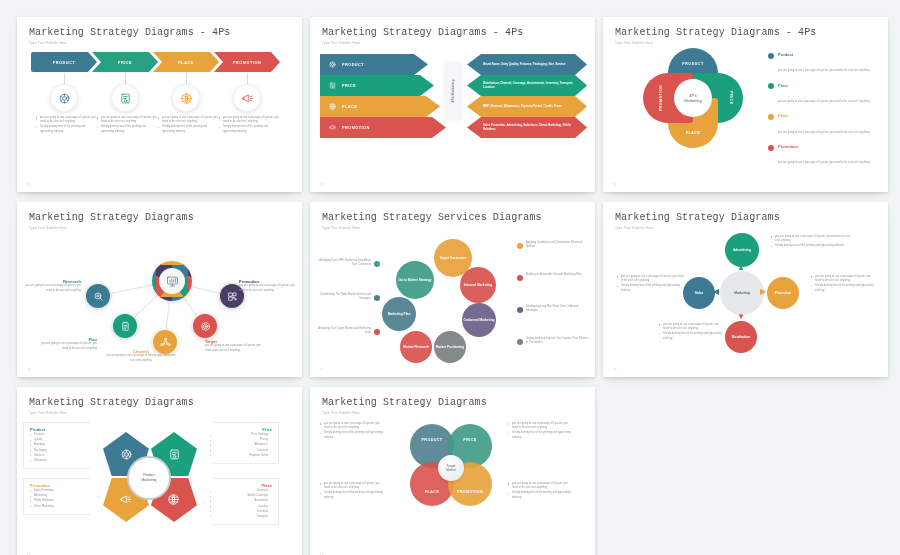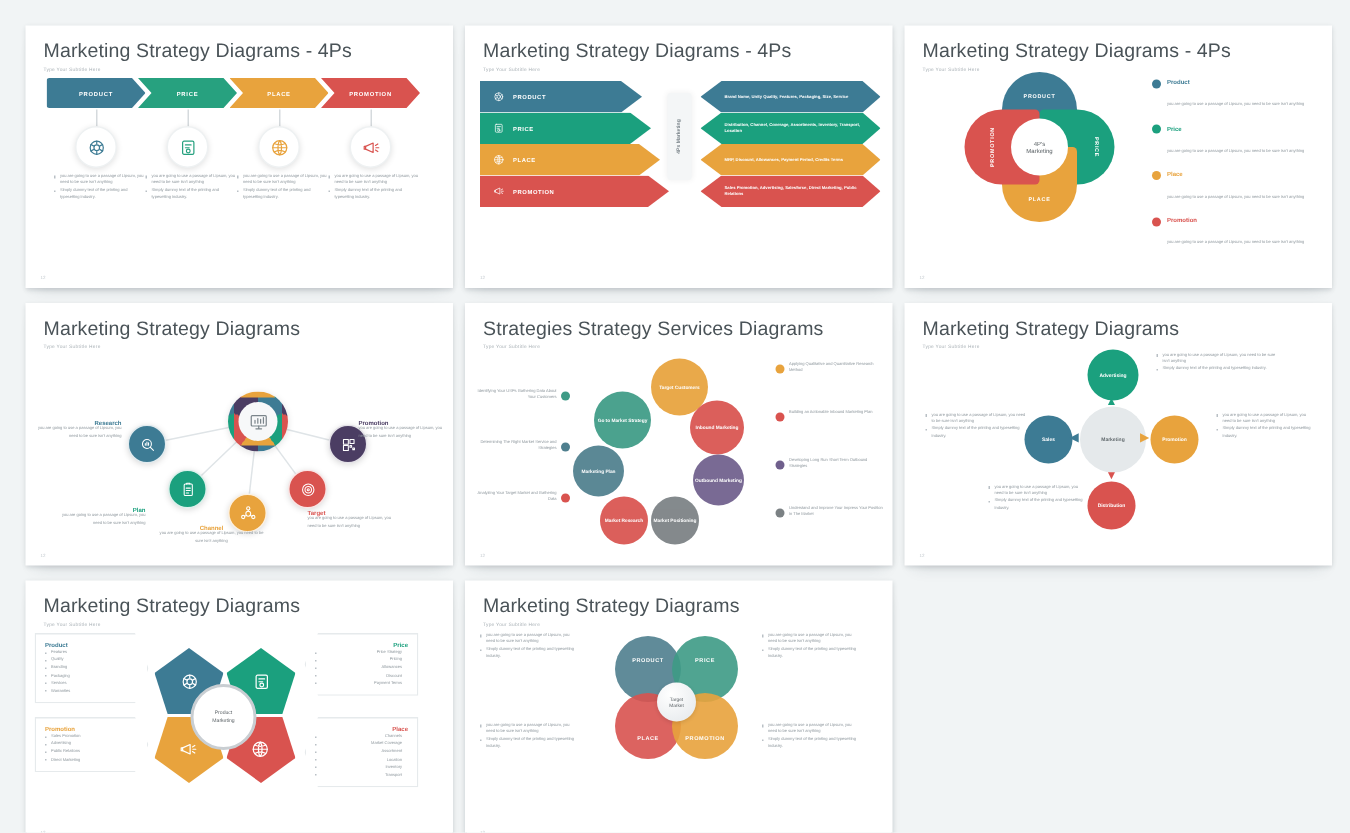--- a/index.html
+++ b/index.html
@@ -16,21 +16,21 @@
     grid-template-columns:285px 285px 285px;
     grid-template-rows:175px 175px 175px;
     gap:10px 8px;
   }
   .slide {
     position:relative; background:#fff; overflow:hidden;
     box-shadow:0 1px 3px rgba(40,55,65,.17), 0 6px 10px -6px rgba(40,55,65,.18);
     padding:10px 12px;
   }
   .slide.empty { background:transparent; box-shadow:none; }
-  .s-title { font-size:13px; color:#4a5358; font-weight:400; letter-spacing:.1px; line-height:1.1; }
+  .s-title { font-size:10px; color:#4a5358; font-weight:400; letter-spacing:.1px; line-height:1.1;font-family:Liberation Mono, monospace; }
   .s-sub { font-size:3.2px; color:#a9b1b6; margin-top:2.5px; letter-spacing:.2px; }
   .pg { position:absolute; left:10px; bottom:5px; font-size:3px; color:#c4cbd0; }
   .canvas { position:absolute; left:0; right:0; top:29px; bottom:8px; }
 
   
   .blur { color:#8e979d; }
   .micro { font-size:2.7px; line-height:1.6; }
   .hdr { font-size:4px; font-weight:bold; line-height:1.3; }
   ul.b { list-style:none; }
   ul.b li { position:relative; padding-left:4px; margin-bottom:.8px; }
@@ -372,21 +372,21 @@
           <div class="micro blur">you are going to use a passage of Lipsum, you need to be sure isn't anything</div>
         </div>
         <div style="position:absolute;left:222px;top:48px;width:56px;text-align:left">
           <div class="hdr" style="color:#4b3d63">Promotion</div>
           <div class="micro blur">you are going to use a passage of Lipsum, you need to be sure isn't anything</div>
         </div>
       </div>
   </div>
 
   <div class="slide">
-    <div class="s-title">Strategies Strategy Services Diagrams</div>
+    <div class="s-title">Marketing Strategy Services Diagrams</div>
     <div class="s-sub">Type Your Subtitle Here</div>
     <div class="pg">12</div>
     <div class="canvas" id="s5canvas">
         <div class="bub" style="left:124px;top:8px;width:38px;height:38px;background:#e8a33d">
           <span>Target Customers</span>
         </div>
         <div class="bub" style="left:150px;top:36px;width:36px;height:36px;background:#d9534f">
           <span>Inbound Marketing</span>
         </div>
         <div class="bub" style="left:152px;top:72px;width:34px;height:34px;background:#6f5f8c">

